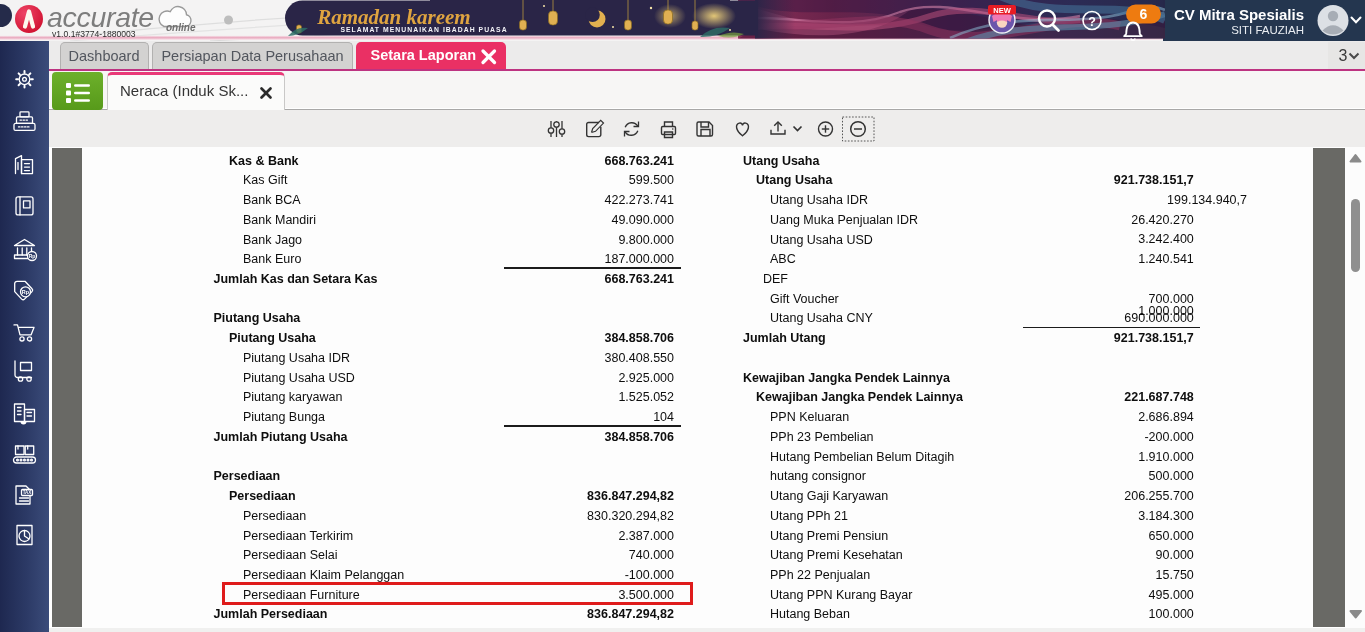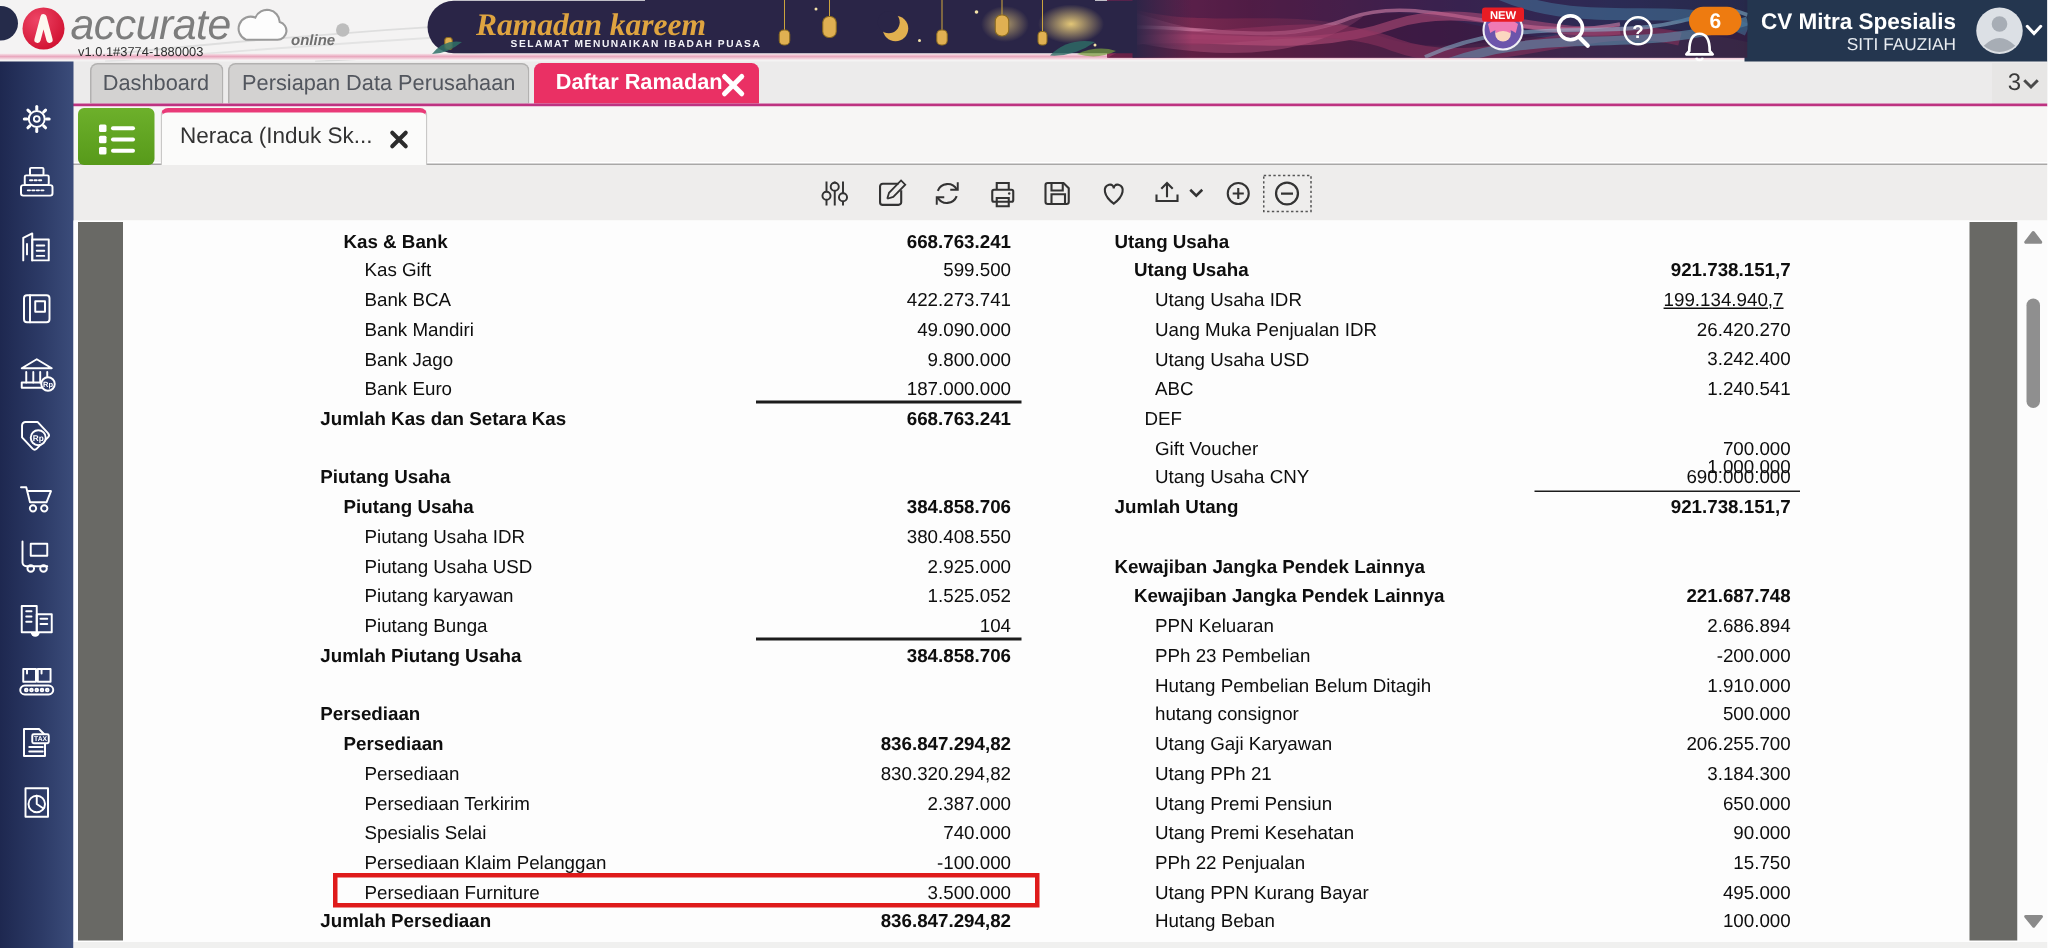--- a/index.html
+++ b/index.html
@@ -3,21 +3,21 @@
 <meta charset="utf-8">
 <style>
 * { margin:0; padding:0; box-sizing:border-box; }
 html,body { width:1365px; height:632px; font-family:"Liberation Sans",sans-serif; position:relative; overflow:hidden; background:#fff; }
 .abs { position:absolute; }
 
 
 #hdr { left:0; top:0; width:1365px; height:41px; background:#f4f3f3; }
 #logoTxt { left:47px; top:1px; font-size:28.5px; font-style:italic; color:#7d7d7d; letter-spacing:-0.3px; }
 #verTxt { left:52px; top:28.5px; font-size:8.6px; color:#2d2d2d; }
-#onlineTxt { left:166px; top:22px; font-size:10px; font-style:italic; font-weight:bold; color:#6f6f6f;margin-left:28px; }
+#onlineTxt { left:166px; top:22px; font-size:10px; font-style:italic; font-weight:bold; color:#6f6f6f; }
 #cvTxt { right:61px; top:6px; font-size:15px; font-weight:bold; color:#fff; }
 #sitiTxt { right:61px; top:23.5px; font-size:11.5px; color:#e9edf2;margin-left:47px; }
 
 
 #tabrow { left:0; top:41px; width:1365px; height:28px; background:#ecebeb; }
 .tab { position:absolute; top:0.5px; height:27.5px; background:#d3d2d1; border:1px solid #b2b1b0; border-bottom:none; border-radius:5px 5px 0 0; color:#52565e; font-size:14.5px; text-align:center; line-height:26px; }
 #tabActive { position:absolute; top:0.5px; height:27.5px; background:#ea3064; border-radius:5px 5px 0 0; color:#fff; font-weight:bold; font-size:14.5px; line-height:27px; }
 #nbtn { position:absolute; top:1px; right:0; width:37px; height:27px; background:#e7e6e5; color:#3a3a3a; font-size:16px; line-height:27px; text-align:center; padding-right:7px; }
 #magline { left:0; top:69px; width:1365px; height:2.3px; background:#bd3381; }
 
@@ -180,21 +180,21 @@
   <div class="abs" id="logoTxt">accurate</div>
   <div class="abs" id="verTxt">v1.0.1#3774-1880003</div>
   <div class="abs" id="onlineTxt">online</div>
   <div class="abs" id="cvTxt">CV Mitra Spesialis</div>
   <div class="abs" id="sitiTxt">SITI FAUZIAH</div>
 </div>
 
 <div class="abs" id="tabrow">
   <div class="tab" style="left:59.5px;width:89px;">Dashboard</div>
   <div class="tab" style="left:152px;width:201px;">Persiapan Data Perusahaan</div>
-  <div id="tabActive" style="left:355.5px;width:150px;text-align:left;padding-left:15px;">Daftar Ramadan</div>
+  <div id="tabActive" style="left:355.5px;width:150px;text-align:left;padding-left:15px;">Setara Laporan</div>
   <div id="nbtn">3</div>
   <svg width="60" height="28" style="position:absolute;left:479px;top:0">
     <line x1="4" y1="10" x2="15.5" y2="21.5" stroke="#fff" stroke-width="3.3" stroke-linecap="round"></line>
     <line x1="15.5" y1="10" x2="4" y2="21.5" stroke="#fff" stroke-width="3.3" stroke-linecap="round"></line>
   </svg>
   <svg width="16" height="28" style="position:absolute;left:1347px;top:0">
     <path d="M2.5,12.5 L7,17 L11.5,12.5" stroke="#4a4a4a" stroke-width="2" fill="none"></path>
   </svg>
 </div>
 <div class="abs" id="magline"></div>
@@ -425,34 +425,34 @@
 <div class="ul" style="left:504.0px;top:425.29px;width:176.5px;"></div>
 <div class="row b" style="left:213.5px;top:427.86px;">Jumlah Piutang Usaha</div>
 <div class="row b nm" style="left:454.0px;top:427.86px;">384.858.706</div>
 <div class="row b" style="left:213.5px;top:467.31px;">Persediaan</div>
 <div class="row b" style="left:229.0px;top:487.05px;">Persediaan</div>
 <div class="row b nm" style="left:454.0px;top:487.05px;">836.847.294,82</div>
 <div class="row" style="left:243.0px;top:506.77px;">Persediaan</div>
 <div class="row nm" style="left:454.0px;top:506.77px;">830.320.294,82</div>
 <div class="row" style="left:243.0px;top:526.50px;">Persediaan Terkirim</div>
 <div class="row nm" style="left:454.0px;top:526.50px;">2.387.000</div>
-<div class="row" style="left:243.0px;top:546.24px;">Spesialis Selai</div>
+<div class="row" style="left:243.0px;top:546.24px;">Persediaan Selai</div>
 <div class="row nm" style="left:454.0px;top:546.24px;">740.000</div>
 <div class="row" style="left:243.0px;top:565.96px;">Persediaan Klaim Pelanggan</div>
 <div class="row nm" style="left:454.0px;top:565.96px;">-100.000</div>
 <div class="row" style="left:243.0px;top:585.69px;">Persediaan Furniture</div>
 <div class="row nm" style="left:454.0px;top:585.69px;">3.500.000</div>
 <div class="ul" style="left:504.0px;top:602.86px;width:176.5px;"></div>
 <div class="row b" style="left:213.5px;top:605.42px;">Jumlah Persediaan</div>
 <div class="row b nm" style="left:454.0px;top:605.42px;">836.847.294,82</div>
 <div class="row b" style="left:743.0px;top:151.63px;">Utang Usaha</div>
 <div class="row b" style="left:756.0px;top:171.36px;">Utang Usaha</div>
 <div class="row b nm" style="left:973.8px;top:171.36px;">921.738.151,7</div>
 <div class="row" style="left:770.0px;top:191.09px;">Utang Usaha IDR</div>
-<div class="row nm" style="left:969px;top:191.09px;text-decoration:underline;">199.134.940,7</div>
+<div class="row nm" style="left:1027px;top:191.09px;">199.134.940,7</div>
 <div class="row" style="left:770.0px;top:210.82px;">Uang Muka Penjualan IDR</div>
 <div class="row nm" style="left:973.8px;top:210.82px;">26.420.270</div>
 <div class="row" style="left:770.0px;top:230.56px;">Utang Usaha USD</div>
 <div class="row nm" style="left:973.8px;top:230px;text-align:right;">3.242.400</div>
 <div class="row" style="left:770.0px;top:250.28px;">ABC</div>
 <div class="row nm" style="left:973.8px;top:250.28px;">1.240.541</div>
 <div class="row" style="left:763px;top:270.01px;">DEF</div>
 <div class="row nm" style="left:973.8px;top:270.01px;margin-top:32px;">1.000.000</div>
 <div class="row" style="left:770.0px;top:289.75px;">Gift Voucher</div>
 <div class="row nm" style="left:973.8px;top:289.75px;">700.000</div>

